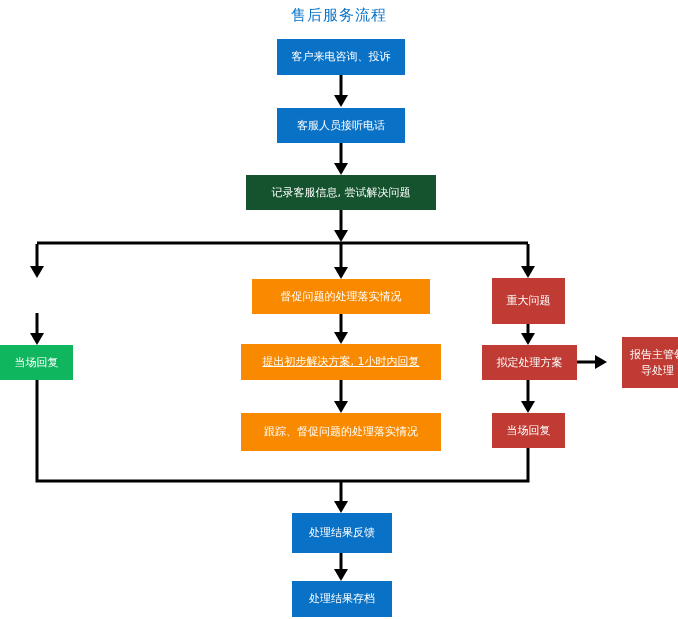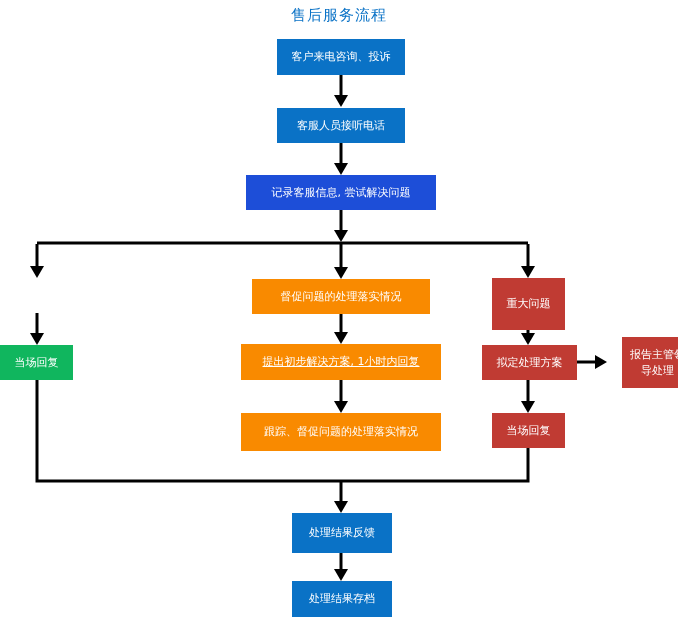--- a/index.html
+++ b/index.html
@@ -68,32 +68,32 @@
     <line x1="341" y1="548" x2="341" y2="570"></line>
       <polygon points="334,569 348,569 341,581"></polygon>
   </svg>
 
   <div class="page-title" style="color: rgb(10, 114, 198);">售后服务流程</div>
 
   <div class="node" style="left: 277px; top: 39px; width: 128px; height: 36px; background-color: rgb(10, 114, 198);">客户来电咨询、投诉</div>
 
   <div class="node" style="left: 277px; top: 108px; width: 128px; height: 35px; background-color: rgb(10, 114, 198);">客服人员接听电话</div>
 
-  <div class="node" style="left: 246px; top: 175px; width: 190px; height: 35px; background-color: #1d4ed8;">记录客服信息, 尝试解决问题</div>
+  <div class="node" style="left: 246px; top: 175px; width: 190px; height: 35px; background-color: #14532d;">记录客服信息, 尝试解决问题</div>
 
 
   <div class="node" style="left: 0px; top: 345px; width: 73px; height: 35px; background-color: rgb(16, 182, 94);">当场回复</div>
 
   <div class="node" style="left: 252px; top: 279px; width: 178px; height: 35px; background-color: rgb(249, 138, 0);">督促问题的处理落实情况</div>
 
   <div class="node" style="left: 241px; top: 344px; width: 200px; height: 36px; background-color: rgb(249, 138, 0); text-decoration: underline;">提出初步解决方案, 1小时内回复</div>
 
   <div class="node" style="left: 241px; top: 413px; width: 200px; height: 38px; background-color: rgb(249, 138, 0);">跟踪、督促问题的处理落实情况</div>
 
-  <div class="node" style="left: 492px; top: 278px; width: 73px; height: 52px; background-color: rgb(192, 59, 51);">重大问题</div>
+  <div class="node" style="left: 492px; top: 278px; width: 73px; height: 46px; background-color: rgb(192, 59, 51);">重大问题</div>
 
   <div class="node" style="left: 482px; top: 345px; width: 95px; height: 35px; background-color: rgb(192, 59, 51);">拟定处理方案</div>
 
   <div class="node" style="left: 607px; top: 337px; width: 71px; height: 51px; background-color: rgb(192, 59, 51); margin-left: 15px;">报告主管领导处理</div>
 
   <div class="node" style="left: 492px; top: 413px; width: 73px; height: 35px; background-color: rgb(192, 59, 51);">当场回复</div>
 
   <div class="node" style="left: 292px; top: 513px; width: 100px; height: 40px; background-color: rgb(10, 114, 198);">处理结果反馈</div>
 
   <div class="node" style="left: 292px; top: 581px; width: 100px; height: 36px; background-color: rgb(10, 114, 198);">处理结果存档</div>

